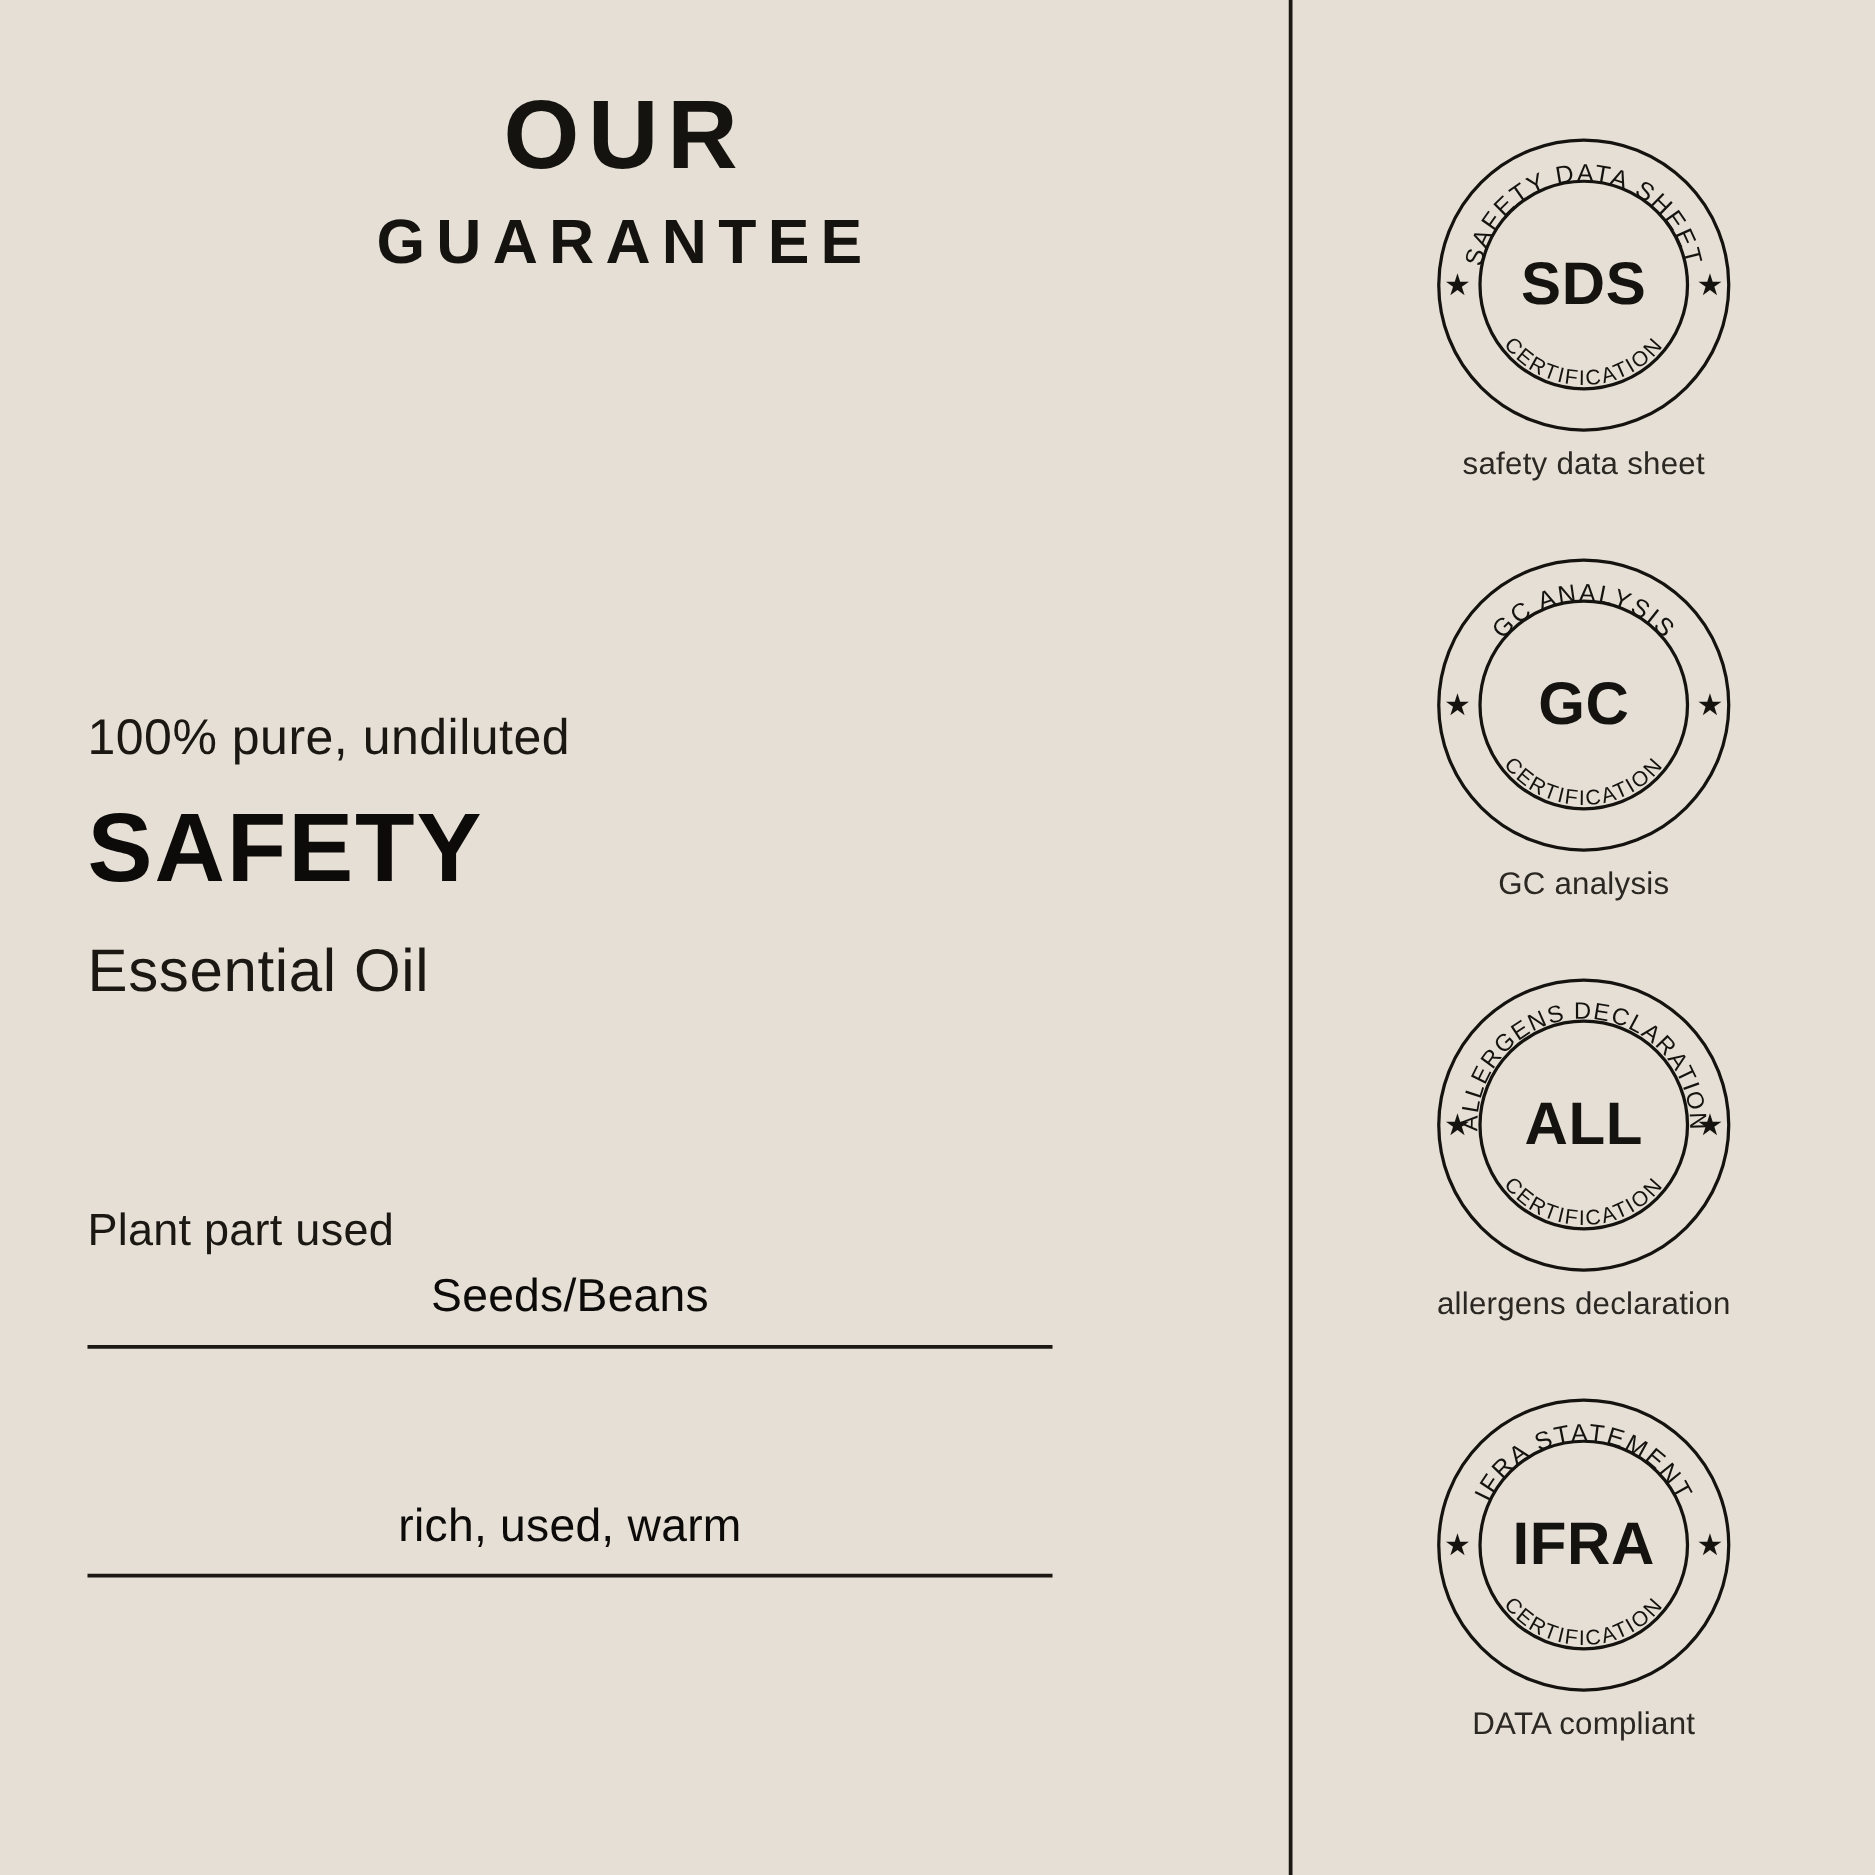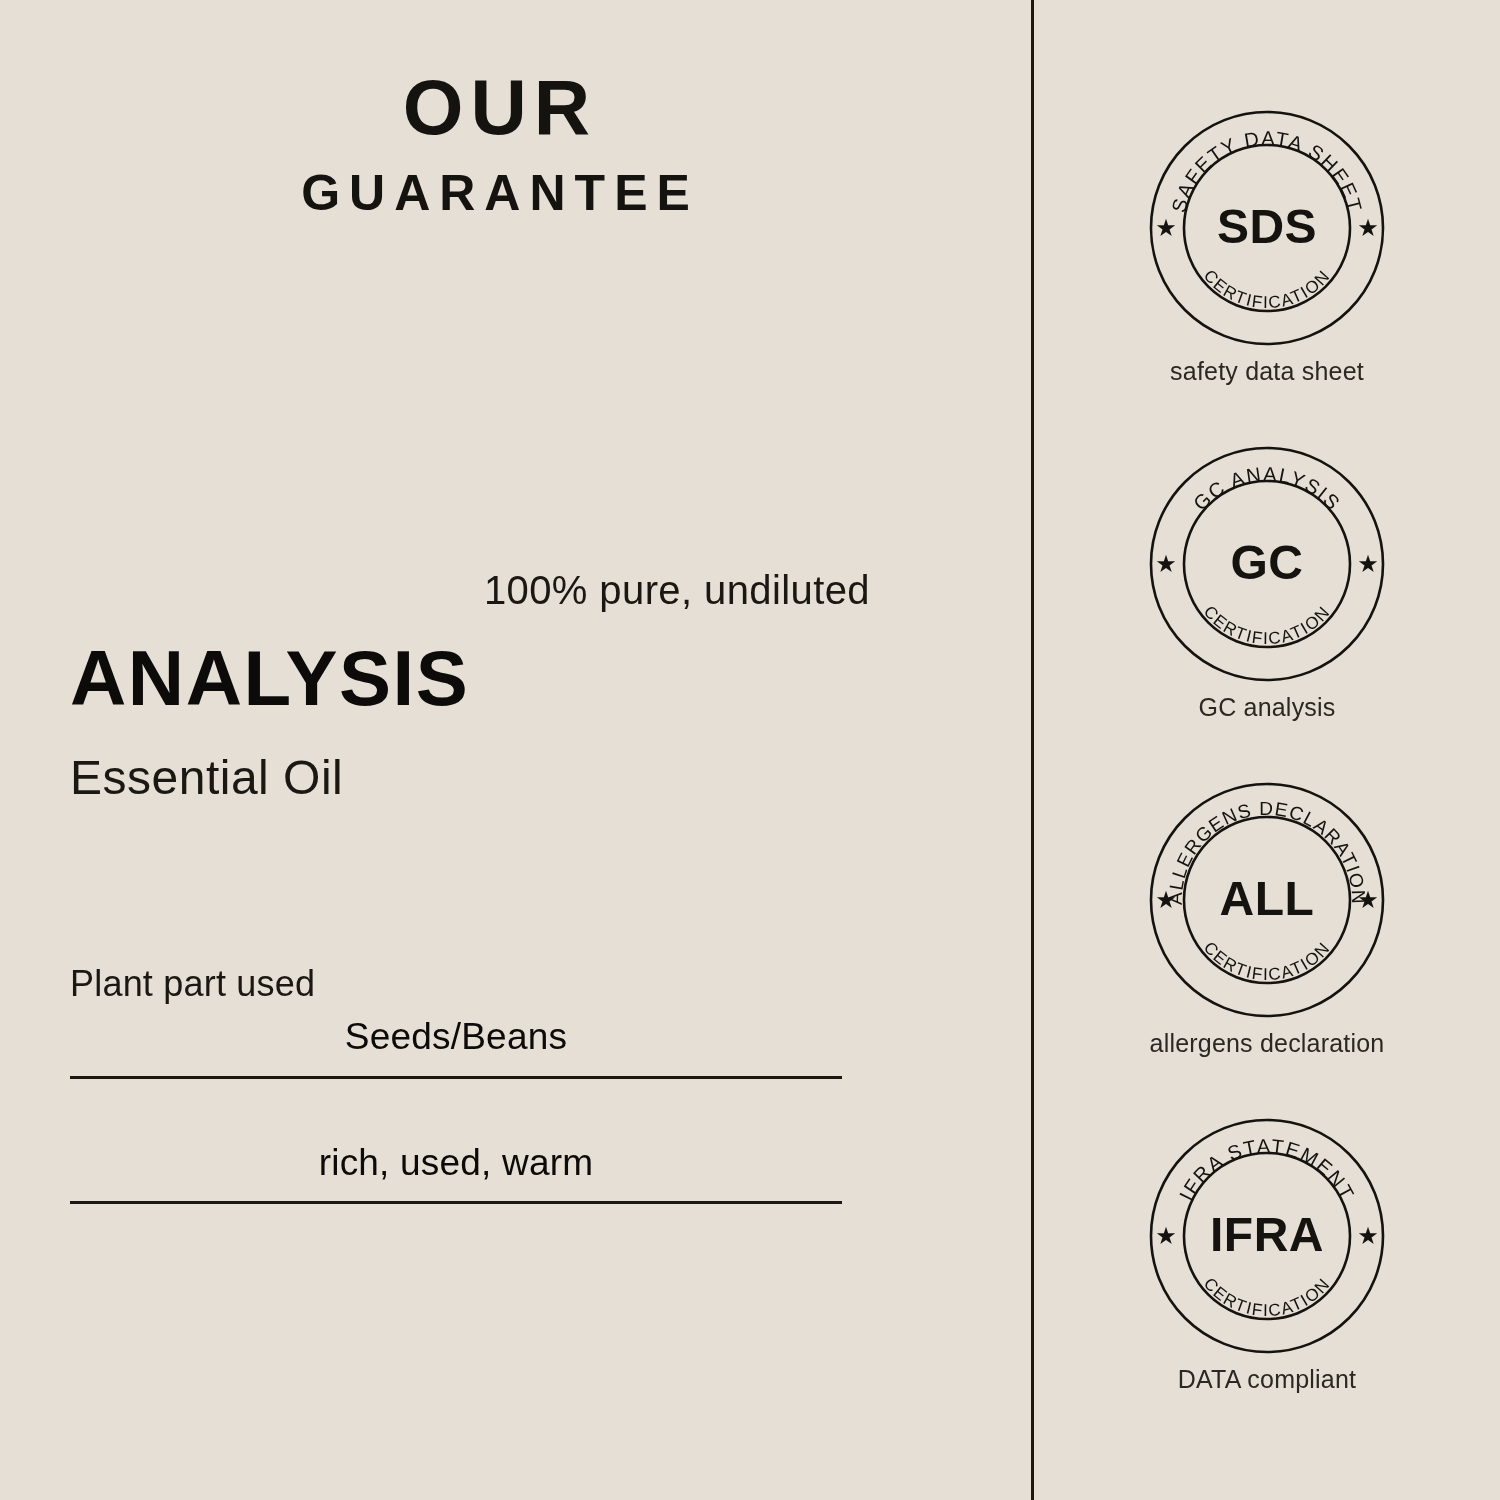--- a/index.html
+++ b/index.html
@@ -69,21 +69,20 @@
     left: 70px;
     top: 568px;
     width: 800px;
   }
   .product-kicker {
     font-size: 40px;
     font-weight: 400;
     letter-spacing: 0.4px;
     line-height: 1.1;
     color: #1b1813;
-    text-align: right;
   }
   .product-name {
     font-size: 78px;
     font-weight: 700;
     letter-spacing: 1.5px;
     line-height: 1.05;
     margin-top: 26px;
     color: #0d0b09;
   }
   .product-type {
@@ -96,21 +95,21 @@
   }
 
   .attributes {
     position: absolute;
     left: 70px;
     top: 962px;
     width: 772px;
   }
   .attr-row {
     width: 772px;
-    margin-bottom: 62px;
+    margin-bottom: 120px;
   }
   .attr-row:last-child { margin-bottom: 0; }
   .attr-label {
     font-size: 36px;
     font-weight: 400;
     letter-spacing: 0.2px;
     line-height: 1.2;
     color: #1b1813;
   }
   .attr-value {
@@ -168,21 +167,21 @@
 
   <div class="left-panel">
 
     <div class="heading-block">
       <div class="heading-main">OUR</div>
       <div class="heading-sub">GUARANTEE</div>
     </div>
 
     <div class="product-block">
       <div class="product-kicker">100% pure, undiluted</div>
-      <div class="product-name">ANALYSIS</div>
+      <div class="product-name">SAFETY</div>
       <div class="product-type">Essential Oil</div>
     </div>
 
     <div class="attributes">
 
       <div class="attr-row">
         <div class="attr-label">Plant part used</div>
         <div class="attr-value">Seeds/Beans</div>
         <div class="attr-rule"></div>
       </div>

